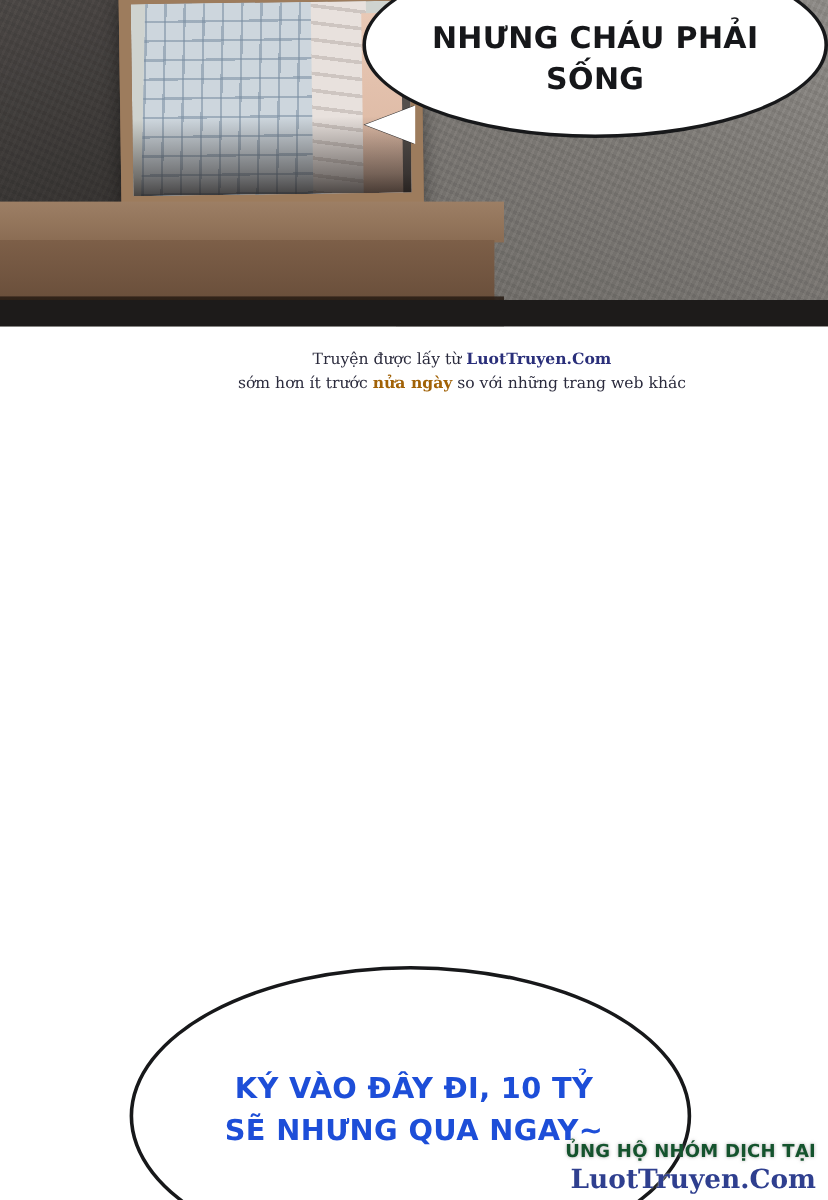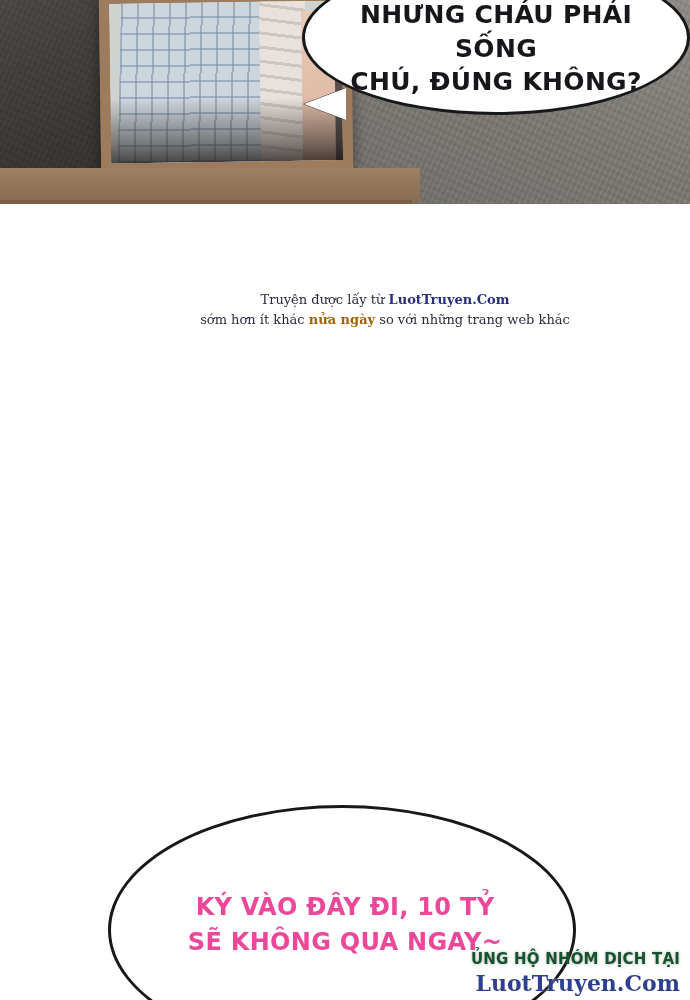--- a/index.html
+++ b/index.html
@@ -13,21 +13,21 @@
     position: relative;
     overflow: hidden;
     font-family: "DejaVu Sans", sans-serif;
   }
 
   
   #panel-top {
     position: absolute;
     left: 0; top: 0;
     width: 690px;
-    height: 204px;
+    height: 272px;
     background: #6a6663;
     overflow: hidden;
   }
   .wall-left {
     position: absolute;
     left: 0; top: 0;
     width: 330px; height: 170px;
     background: linear-gradient(160deg,#4b4745 0%, #3a3735 55%, #2e2b2a 100%);
   }
   .wall-right {
@@ -199,21 +199,21 @@
   }
   #bubble-bottom-text {
     position: absolute;
     left: 130px; top: 890px;
     width: 430px;
     text-align: center;
     font-family: "DejaVu Sans", sans-serif;
     font-weight: 700;
     font-size: 24px;
     line-height: 1.45;
-    color: #ec4899;
+    color: #1d4ed8;
     letter-spacing: 0.3px;
   }
 
   
   #footer-credit {
     position: absolute;
     right: 10px;
     bottom: 4px;
     text-align: right;
     font-family: "DejaVu Sans", sans-serif;
@@ -254,39 +254,38 @@
 
   <div class="mantel-top"></div>
   <div class="mantel-body"></div>
   <div class="mantel-shadow"></div>
   <div class="floor"></div>
 
   <div class="bubble-tail"></div>
   <div id="bubble-top">
     <div class="bubble-text">
       <span>NHƯNG CHÁU PHẢI SỐNG</span><br>
-      <span>CHÚ, ĐÚNG KHÔNG?</span>
     </div>
   </div>
 </div>
 
 <div id="promo">
   <div class="line">
     <span>Truyện được lấy từ </span><span class="brand">LuotTruyen.Com</span>
   </div>
   <div class="line">
-    <span>sớm hơn ít khác </span><span class="em">nửa ngày</span><span> so với những trang web khác</span>
+    <span>sớm hơn ít trước </span><span class="em">nửa ngày</span><span> so với những trang web khác</span>
   </div>
 </div>
 
 <div id="panel-bottom">
   <div id="bubble-bottom"></div>
 </div>
 
 <div id="bubble-bottom-text">
   <span>KÝ VÀO ĐÂY ĐI, 10 TỶ</span><br>
-  <span>SẼ KHÔNG QUA NGAY~</span>
+  <span>SẼ NHƯNG QUA NGAY~</span>
 </div>
 
 <div id="footer-credit">
   <div class="support">ỦNG HỘ NHÓM DỊCH TẠI</div>
   <div class="site">LuotTruyen.Com</div>
 </div>
 
 </body></html>

